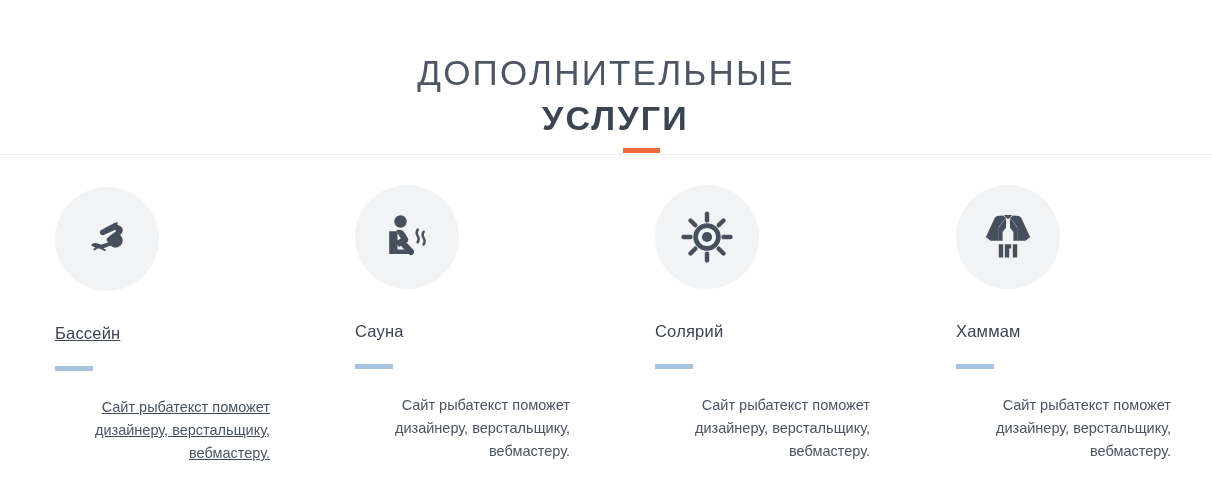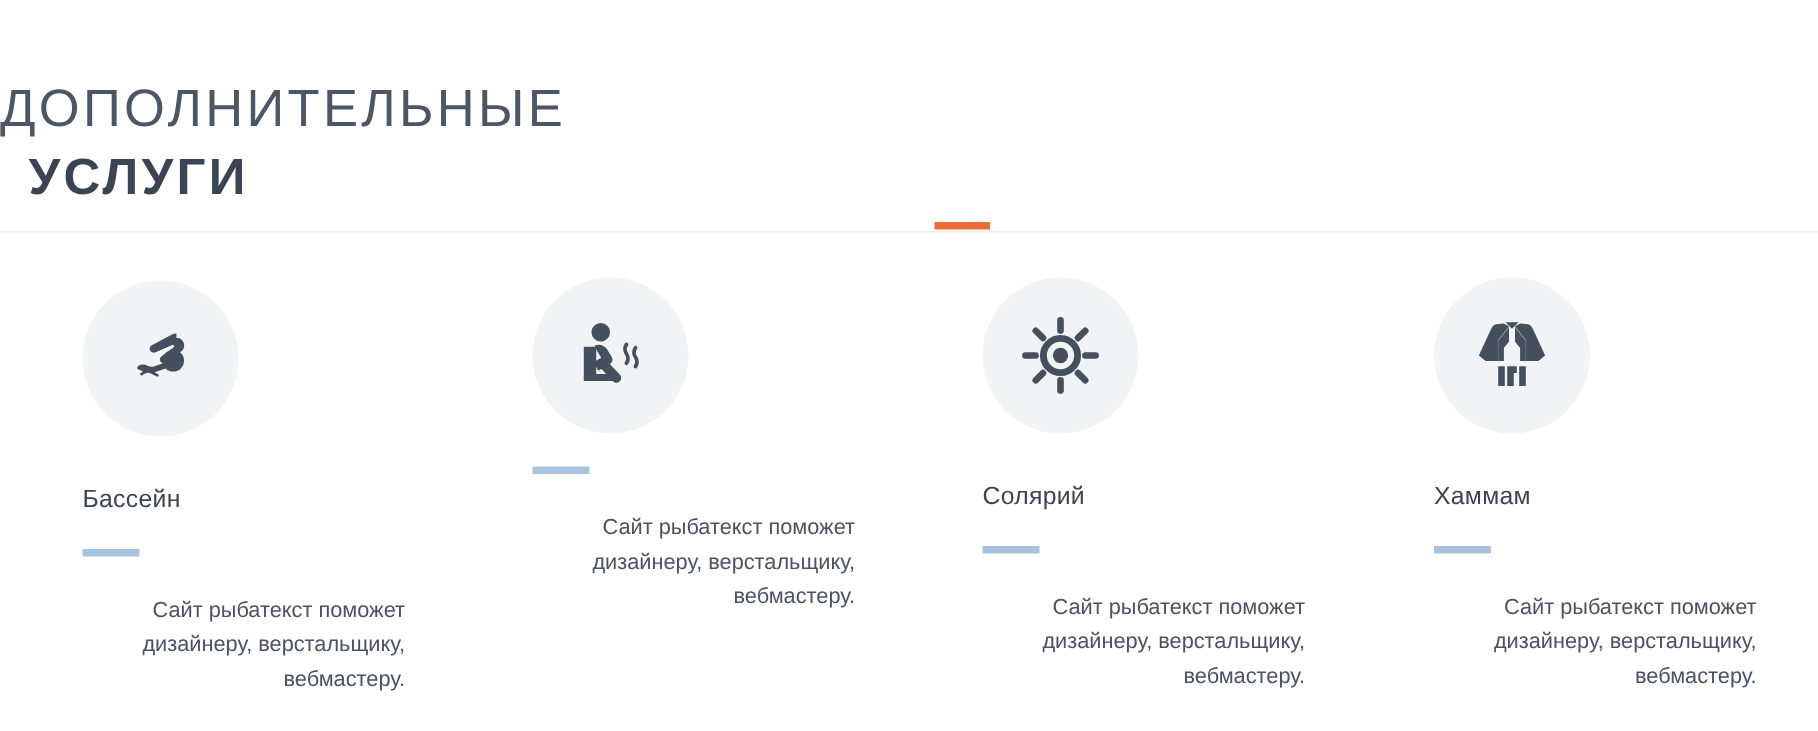--- a/index.html
+++ b/index.html
@@ -16,21 +16,21 @@
     overflow: hidden;
     position: relative;
   }
 
   
   .section-head {
     position: absolute;
     top: 0;
     left: 0;
     width: 1212px;
-    text-align: left;
+    text-align: center;
   }
   .title-line1 {
     margin: 0;
     padding-top: 52px;
     font-size: 35px;
     line-height: 42px;
     font-weight: 300;
     letter-spacing: 2.2px;
     color: #4d5665;
   }
@@ -70,21 +70,21 @@
     top: 185px;
     left: 0;
     width: 1212px;
     height: 302px;
   }
   .card {
     position: absolute;
     top: 0;
     width: 272px;
   }
-  .card.c0 { left: 55px;  top: 2px; }
+  .card.c0 { left: 55px;  top: 2px; text-decoration: underline; }
   .card.c1 { left: 355px; top: 0; }
   .card.c2 { left: 655px; top: 0; }
   .card.c3 { left: 956px; top: 0; }
 
   .icon-circle {
     width: 104px;
     height: 104px;
     border-radius: 50%;
     background: #f1f3f5;
     display: flex;
@@ -150,20 +150,21 @@
       <svg width="54" height="56" viewBox="0 0 54 56" aria-hidden="true">
         <g fill="#454f5e">
           <circle cx="20.5" cy="12.5" r="6.2"></circle>
           <path d="M16.4 21.3c3.1-1.3 6.6-.2 8.3 2.6l3.2 5.3c.9 1.5.4 3.4-1.1 4.3l-7.9 4.6-3.3-5.6 5.2-3-2.6-4.3c-1.3-2.2-1.1-3.1-1.8-3.9z"></path>
           <path d="M24.6 31.6l8.7 9.2c1.2 1.3 1.1 3.3-.2 4.5-1.3 1.2-3.3 1.1-4.5-.2l-8.7-9.3 4.7-4.2z"></path>
           <path d="M13.6 22.2h3.9v18.2h13.2v4.6H13.6V22.2zM9.2 22.2h4.4v22.8H9.2V22.2z"></path>
           <path d="M38.4 19.6c.6.4.7 1.2.3 1.8-1.1 1.6-1.1 3.1 0 4.9 1.6 2.5 1.6 5.2 0 7.6-.4.6-1.2.7-1.8.3-.6-.4-.7-1.2-.3-1.8 1.1-1.7 1.1-3.2 0-4.9-1.6-2.5-1.6-5.1 0-7.6.4-.6 1.2-.7 1.8-.3zM44.4 21.8c.6.4.7 1.2.3 1.8-1.1 1.6-1.1 3.1 0 4.9 1.6 2.5 1.6 5.2 0 7.6-.4.6-1.2.7-1.8.3-.6-.4-.7-1.2-.3-1.8 1.1-1.7 1.1-3.2 0-4.9-1.6-2.5-1.6-5.1 0-7.6.4-.6 1.2-.7 1.8-.3z"></path>
         </g>
       </svg>
     </div>
+    <h3 class="card-title">Сауна</h3>
     <div class="title-underline"></div>
     <p class="card-text">Сайт рыбатекст поможет дизайнеру, верстальщику, вебмастеру.</p>
   </div>
 
   <div class="card c2">
     <div class="icon-circle">
       <svg width="52" height="52" viewBox="0 0 52 52" aria-hidden="true">
         <g fill="#454f5e">
           <circle cx="26" cy="26" r="11.4" fill="none" stroke="#454f5e" stroke-width="4.6"></circle>
           <circle cx="26" cy="26" r="5.1"></circle>

